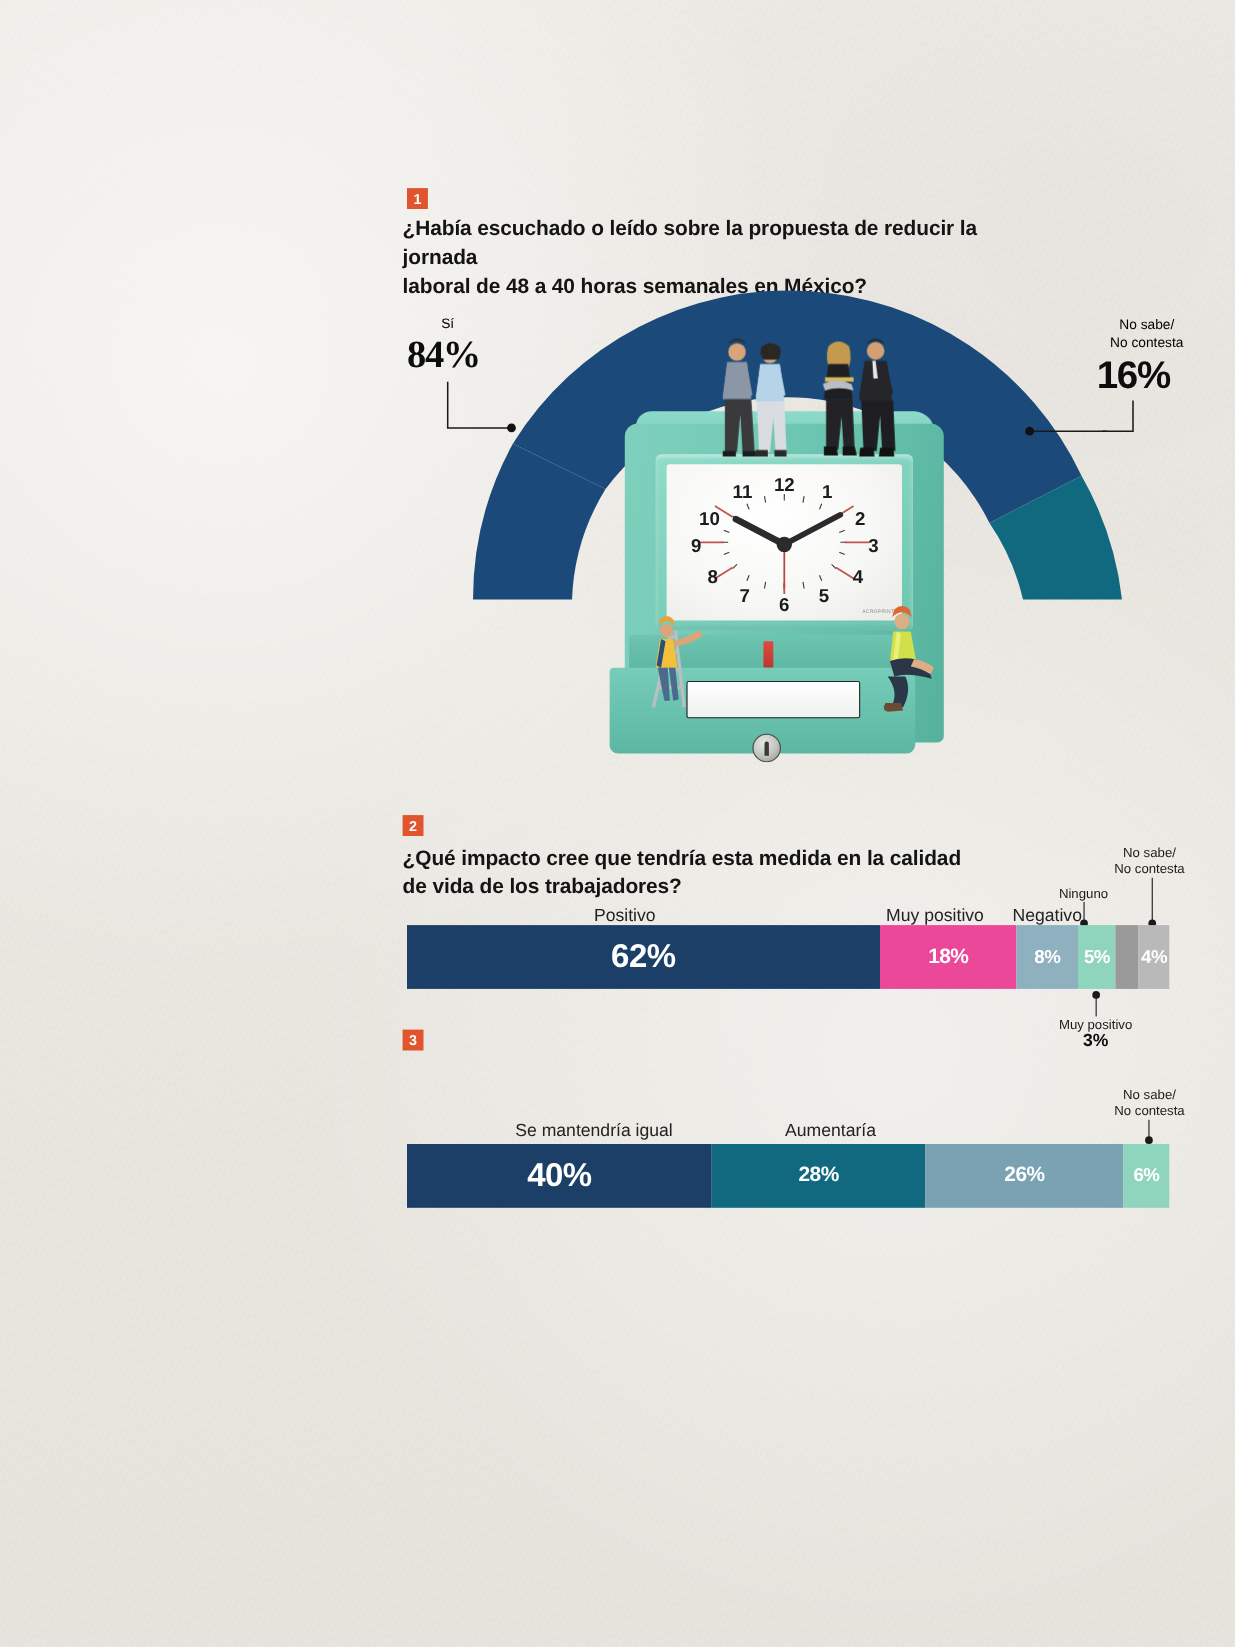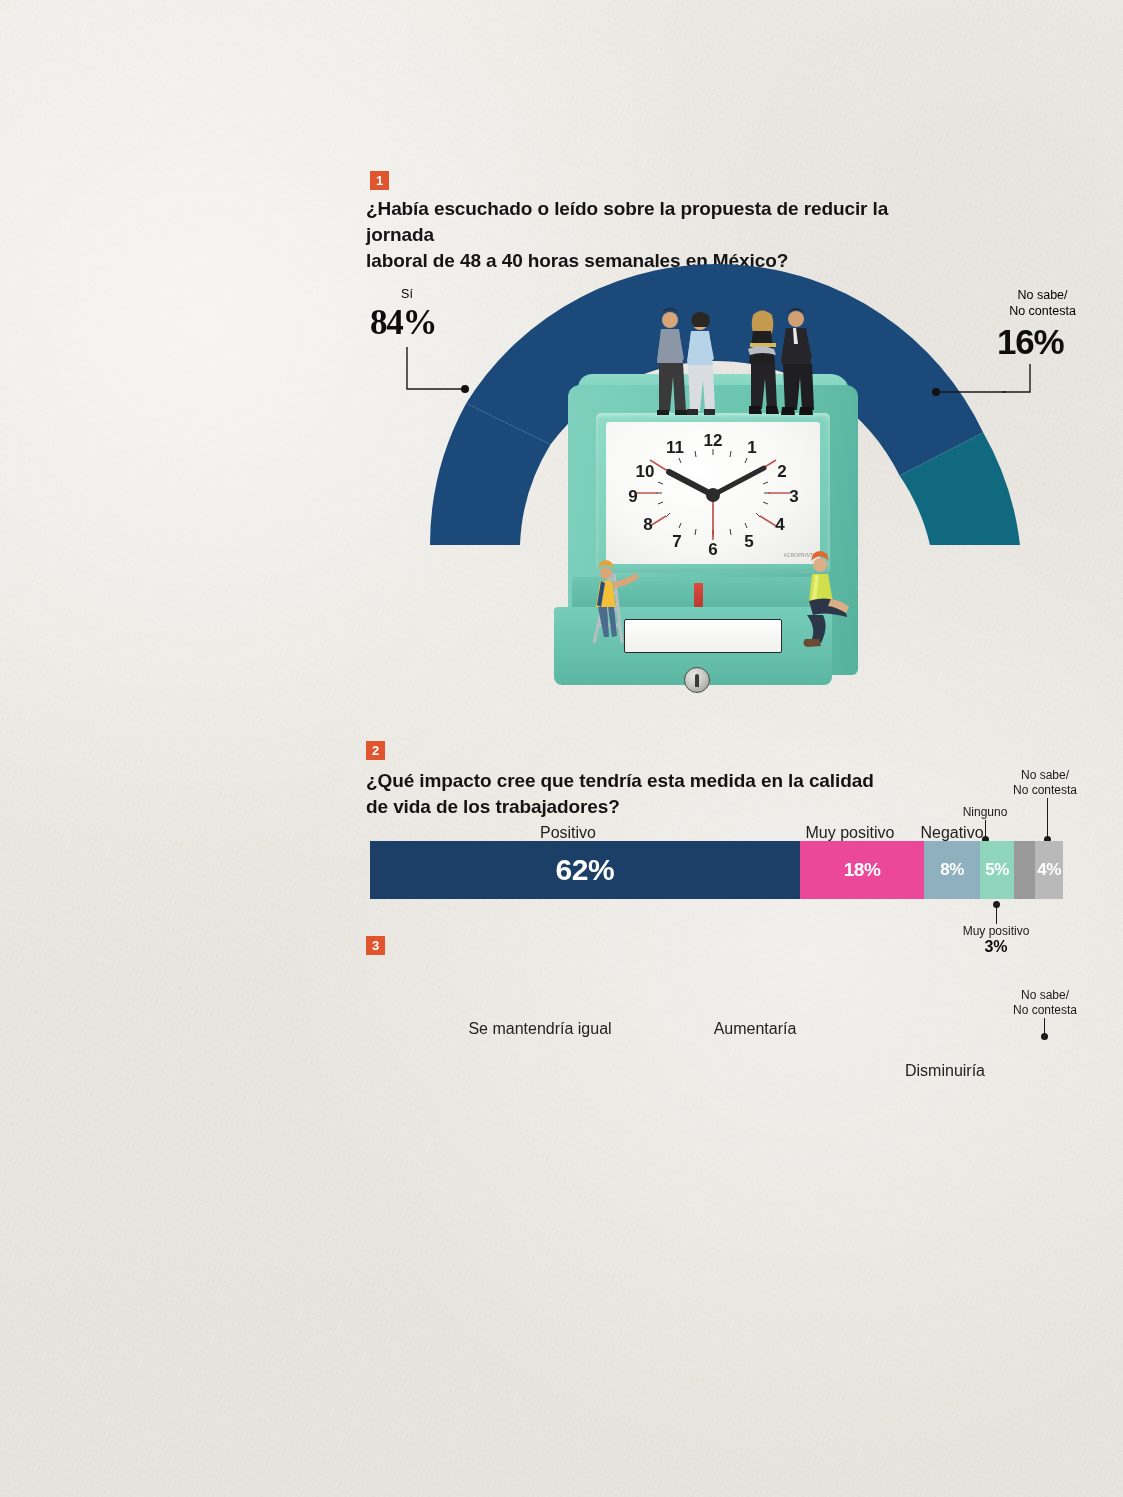--- a/index.html
+++ b/index.html
@@ -457,14 +457,20 @@
   <div class="cat-label" style="left:690px; top:1019px; width:130px;">Aumentaría</div>
   <div class="cat-label" style="left:880px; top:1061px; width:130px;">Disminuiría</div>
 
   <div class="callout-text" style="left:990px; top:988px; width:110px;">
     <span>No sabe/</span><br>
     <span>No contesta</span>
   </div>
   <div class="callout-line" style="left:1044px; top:1018px; height:20px;"></div>
   <div class="callout-dot" style="left:1041px; top:1033px;"></div>
 
+  <div class="bar-row" style="left:370px; top:1040px; width:693px;">
+    <div class="seg big" style="width:40%; background:#1b3f66;">40%</div>
+    <div class="seg med" style="width:28%; background:#11697f;">28%</div>
+    <div class="seg med" style="width:26%; background:#7aa2b3;">26%</div>
+    <div class="seg sm" style="width:6%;  background:#8fd4bd;">6%</div>
+  </div>
 
 </div>
 
 </body></html>

